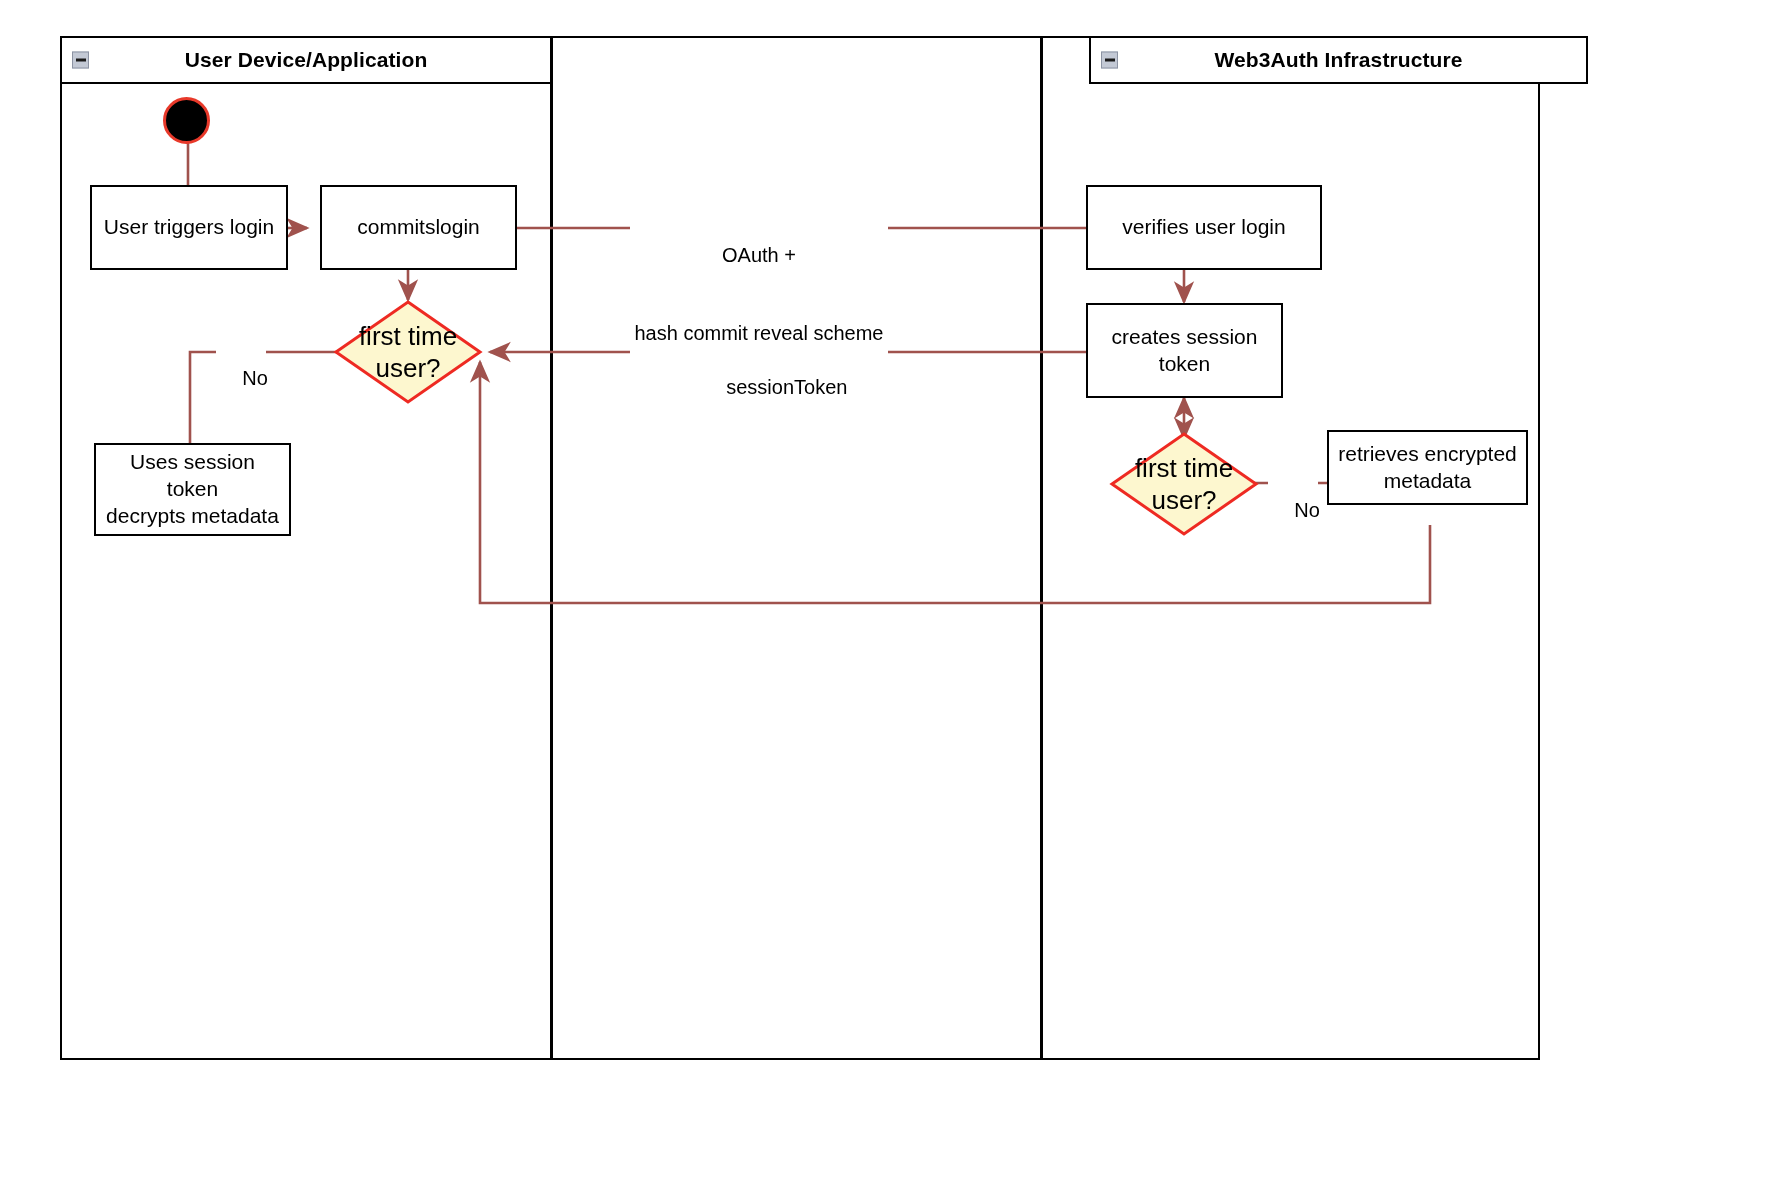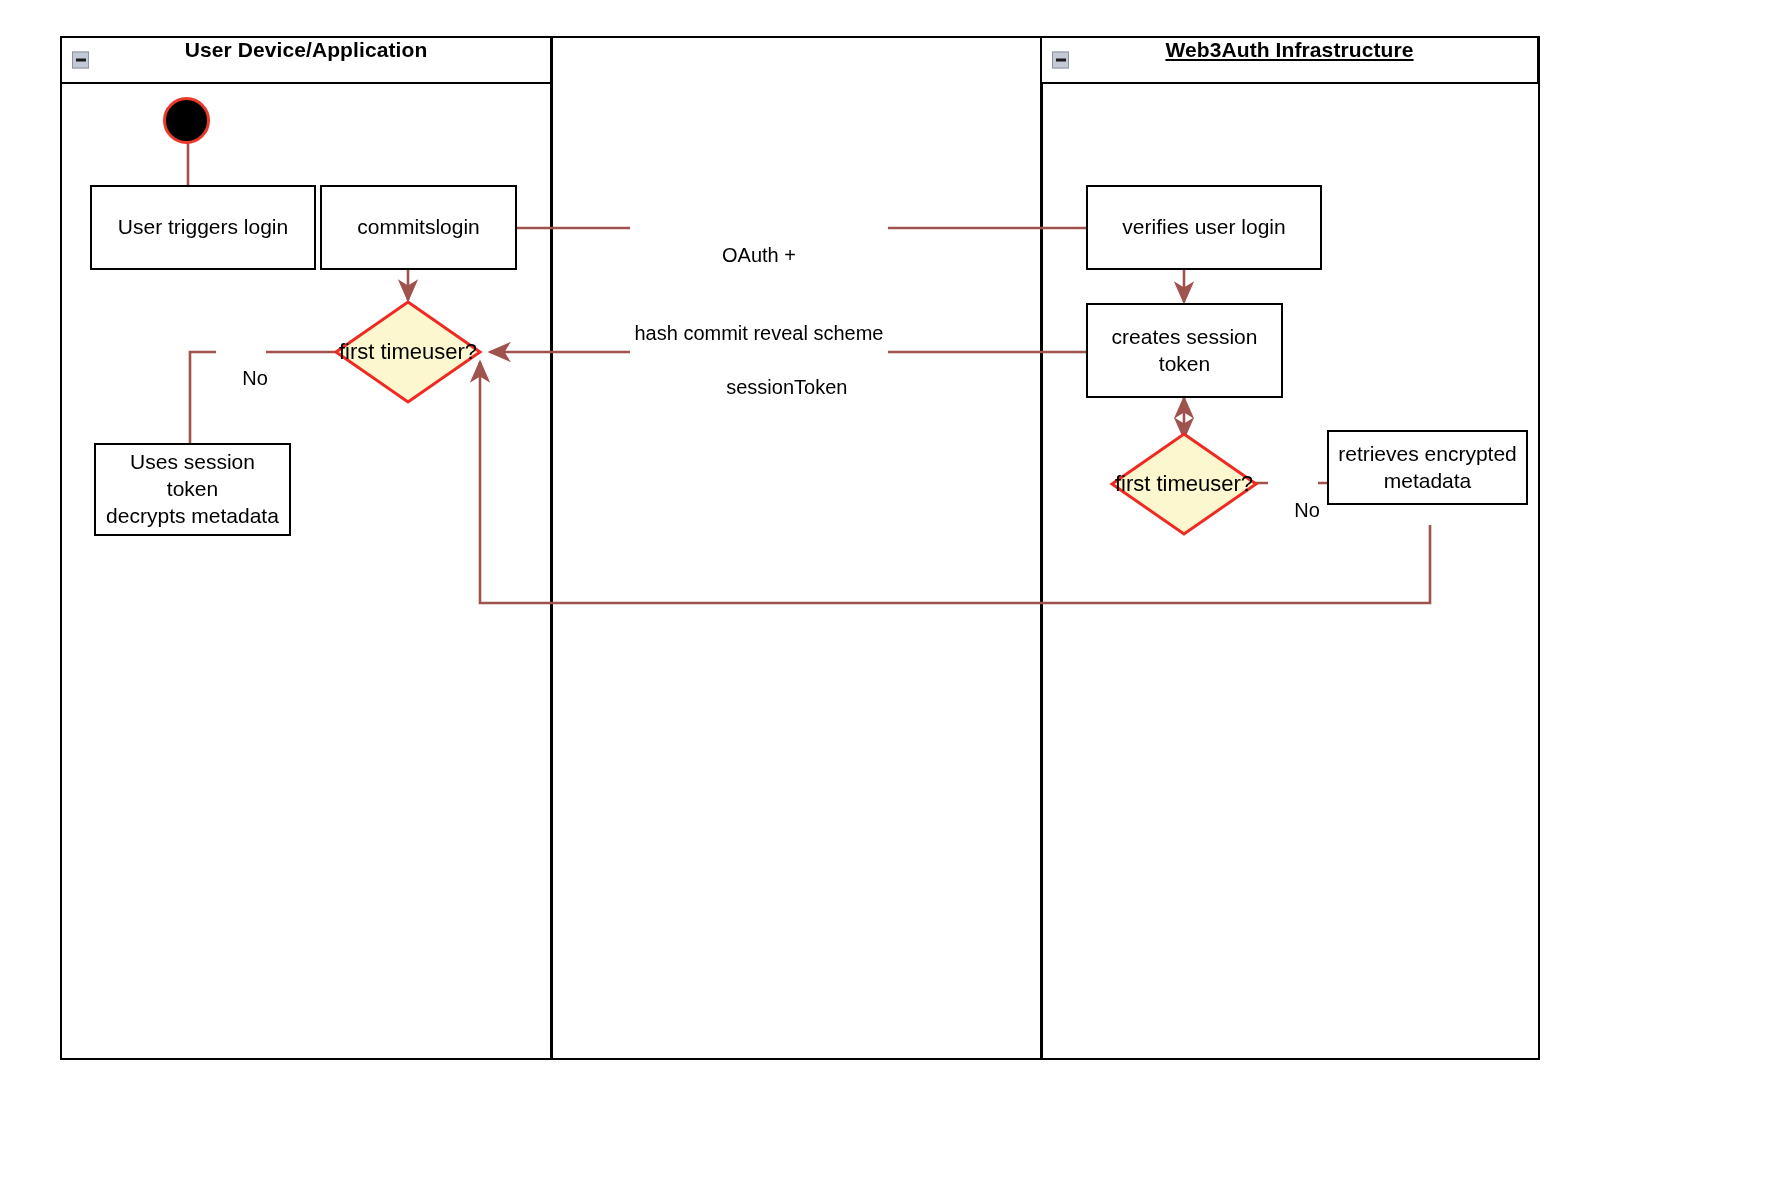--- a/index.html
+++ b/index.html
@@ -23,21 +23,21 @@
     box-sizing: border-box;
     border: 2px solid #000000;
     background: transparent;
   }
   .lane-header {
     position: absolute;
     box-sizing: border-box;
     border: 2px solid #000000;
     background: #ffffff;
     display: flex;
-    align-items: flex-start;
+    align-items: center;
     justify-content: center;
   }
   .lane-title {
     font-size: 21px;
     font-weight: bold;
     color: #000000;
     letter-spacing: 0.1px;
     white-space: nowrap;
   }
   .collapse-icon {
@@ -90,25 +90,25 @@
 
   .diamond {
     position: absolute;
     z-index: 4;
   }
   .diamond svg { display: block; overflow: visible; }
   .diamond-label {
     position: absolute;
     left: 0; top: 0; right: 0; bottom: 0;
     display: flex;
-    flex-direction: row;
+    flex-direction: column;
     align-items: center;
     justify-content: center;
     text-align: center;
-    font-size: 22px;
+    font-size: 26px;
     color: #000000;
     line-height: 1.25;
     pointer-events: none;
   }
 
   
   #edges {
     position: absolute;
     left: 0; top: 0;
     width: 1780px;
@@ -133,21 +133,21 @@
 <div id="canvas">
 
   <div class="lane" style="left:60px; top:36px; width:492px; height:1024px;"></div>
   <div class="lane" style="left:551px; top:36px; width:491px; height:1024px;"></div>
   <div class="lane" style="left:1041px; top:36px; width:499px; height:1024px;"></div>
 
   <div class="lane-header" style="left:60px; top:36px; width:492px; height:48px;">
     <span class="collapse-icon"></span>
     <span class="lane-title">User Device/Application</span>
   </div>
-  <div class="lane-header" style="left:1040px; top:36px; width:499px; height:48px;text-decoration:underline;">
+  <div class="lane-header" style="left:1089px; top:36px; width:499px; height:48px;">
     <span class="collapse-icon"></span>
     <span class="lane-title">Web3Auth Infrastructure</span>
   </div>
 
   <svg id="edges" viewBox="0 0 1780 1202" xmlns="http://www.w3.org/2000/svg">
     <defs>
       <marker id="arrow" markerWidth="9" markerHeight="9" refX="8" refY="4.5" orient="auto" markerUnits="strokeWidth">
         <path d="M0,0.6 L9,4.5 L0,8.4 L2.4,4.5 Z" fill="#a0524d"></path>
       </marker>
       <marker id="arrow-start" markerWidth="9" markerHeight="9" refX="1" refY="4.5" orient="auto" markerUnits="strokeWidth">
@@ -191,21 +191,21 @@
   <div class="edge-label" style="left:216px; top:339px; width:42px;">
     <span>No</span>
   </div>
 
   <div class="edge-label" style="left:1268px; top:471px; width:42px;">
     <span>No</span>
   </div>
 
   <div class="start-node" style="left:163px; top:97px; width:47px; height:47px;"></div>
 
-  <div class="node-box" style="left:90px; top:185px; width:226px; height:85px;">
+  <div class="node-box" style="left:90px; top:185px; width:198px; height:85px;">
     <span>User triggers login</span>
   </div>
 
   <div class="node-box" style="left:320px; top:185px; width:197px; height:85px; flex-direction:row;">
     <span>commits</span>
     <span>login</span>
   </div>
 
   <div class="diamond" style="left:334px; top:300px; width:148px; height:104px;">
     <svg width="148" height="104" viewBox="0 0 148 104" xmlns="http://www.w3.org/2000/svg">

